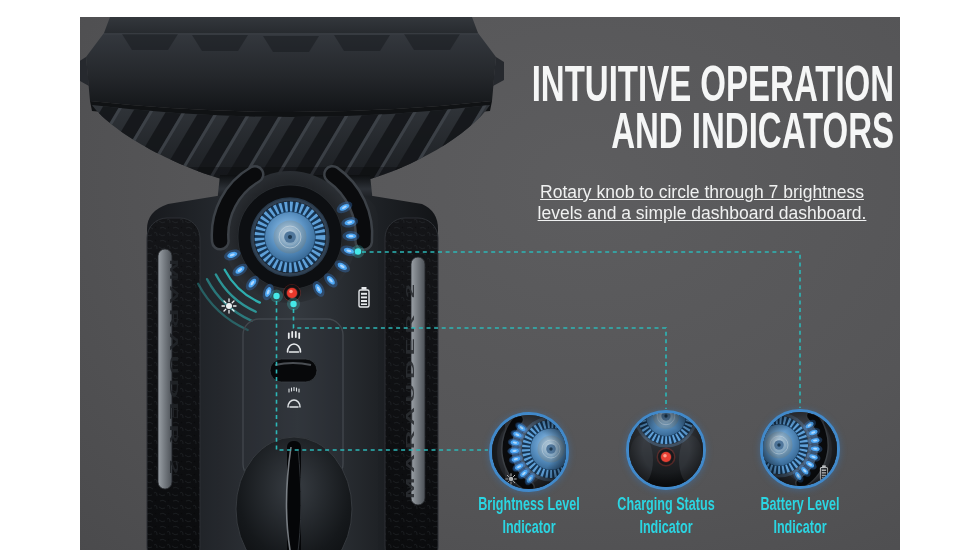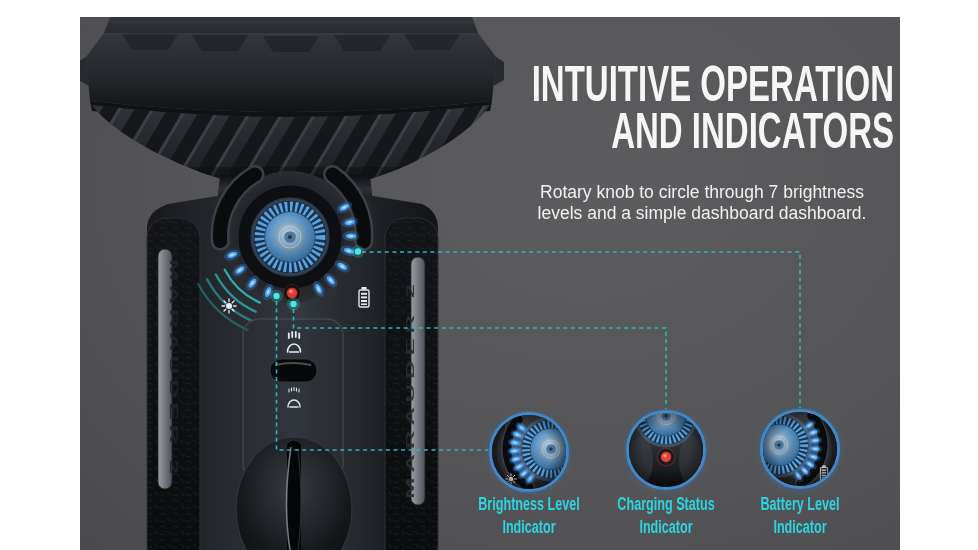--- a/index.html
+++ b/index.html
@@ -5,21 +5,21 @@
   html,body{margin:0;padding:0;background:#ffffff;}
   .canvas{position:relative;width:978px;height:550px;background:#ffffff;overflow:hidden;
           font-family:"Liberation Sans",sans-serif;}
   .panel{position:absolute;left:80px;top:17px;width:820px;height:550px;overflow:hidden;
          background:radial-gradient(ellipse at 62% 30%, #5d5d5f 0%, #555557 55%, #4a4a4c 100%);}
   .fl-svg{position:absolute;left:0;top:0;z-index:1;}
   .title-block{position:absolute;top:44px;right:6px;z-index:3;text-align:right;
                color:#f5f6f6;font-weight:bold;font-size:50px;line-height:47px;letter-spacing:0px;
                transform:scaleX(0.66);transform-origin:100% 0;white-space:nowrap;}
   .subtitle{position:absolute;top:165px;right:2px;width:392px;z-index:3;text-align:center;
-            color:#f0f1f1;font-size:17.5px;line-height:21px;}
+            color:#f0f1f1;font-size:17.5px;line-height:21px;text-decoration:underline;}
   .connectors{position:absolute;left:0;top:0;z-index:4;}
   .callout-circle{position:absolute;width:80px;height:80px;border-radius:50%;
        border:3px solid #4189ca;box-sizing:border-box;overflow:hidden;z-index:5;
        box-shadow:0 1px 7px rgba(50,130,210,0.40), inset 0 0 6px rgba(0,0,0,0.45);
        background:#202327;}
   .callout-circle svg{display:block;}
   .callout-label{position:absolute;width:170px;z-index:5;text-align:center;color:#2bd5e2;
        font-weight:bold;font-size:17.5px;line-height:23px;
        transform:scaleX(0.72);transform-origin:50% 0;white-space:nowrap;}
   .c1{left:409px;top:395px;} .c2{left:546px;top:393px;} .c3{left:680px;top:392px;}

